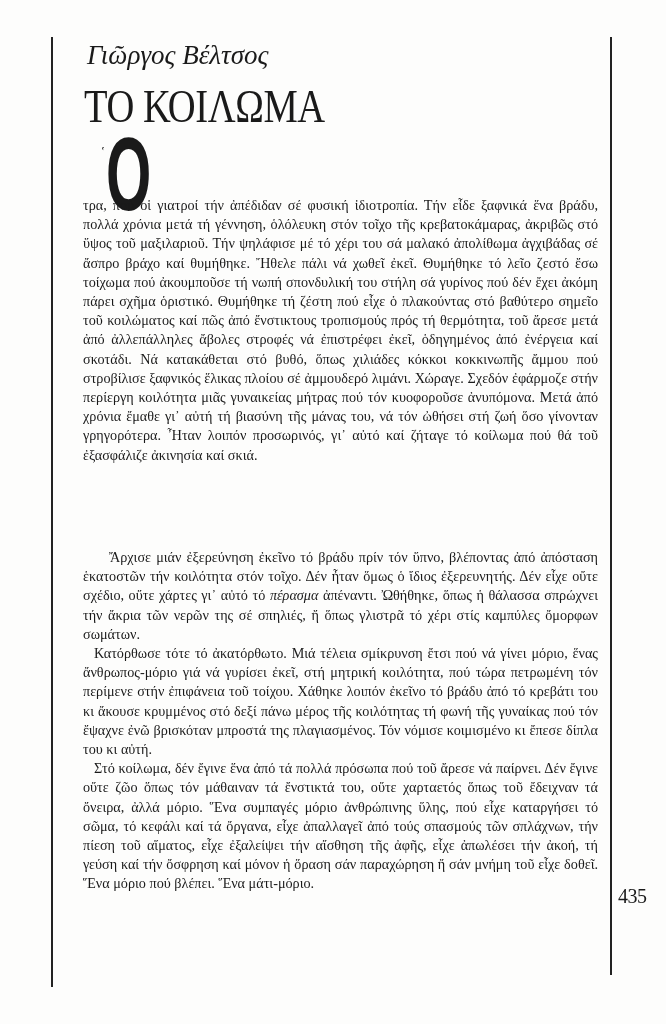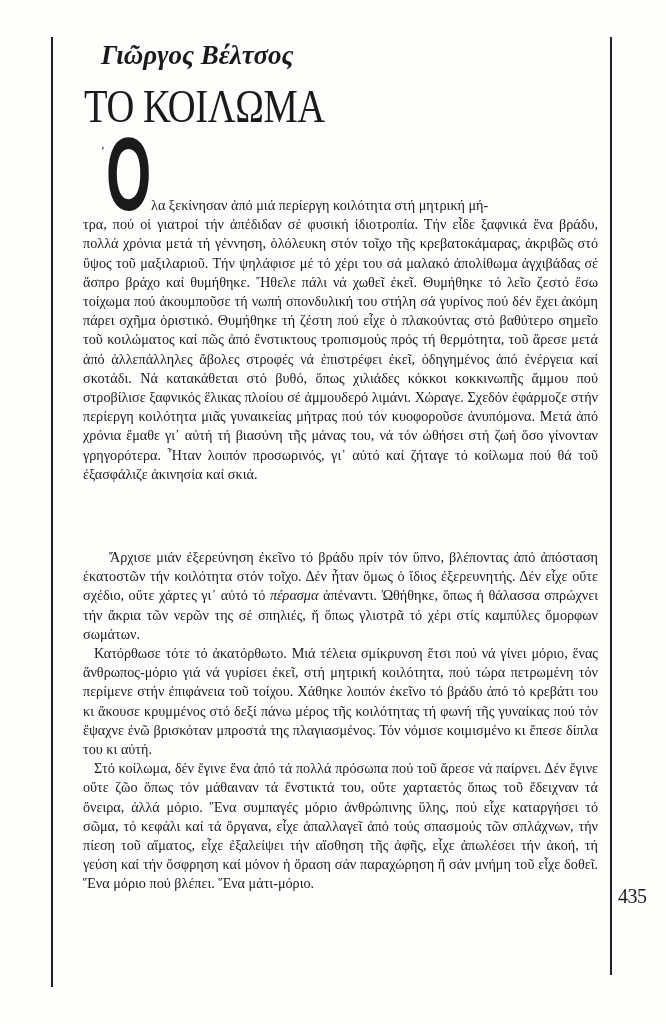--- a/index.html
+++ b/index.html
@@ -3,21 +3,21 @@
 <meta charset="utf-8">
 <style>
   html, body { margin: 0; padding: 0; }
   body {
     width: 666px; height: 1024px; background: #fdfdfc; position: relative; overflow: hidden;
     font-family: "Liberation Serif", "DejaVu Serif", serif; color: #1a1a1a;
   }
   .rule-left { position: absolute; left: 51px; top: 37px; width: 2px; height: 950px; background: #222; }
   .rule-right { position: absolute; left: 610px; top: 37px; width: 2px; height: 938px; background: #222; }
   .page-number { position: absolute; left: 618px; top: 885px; font-size: 20px; letter-spacing: -0.5px; }
-  .author { position: absolute; left: 101px; top: 40px; font-size: 27px; font-style: italic; font-weight: bold; }
+  .author { position: absolute; left: 87px; top: 40px; font-size: 27px; font-style: italic; }
   .title { position: absolute; left: 84px; top: 79px; font-size: 47px; letter-spacing: -0.5px; transform: scaleX(0.82); transform-origin: left top; }
   .dropcap-mark { position: absolute; left: 100px; top: 143px; font-size: 13px; font-style: italic; }
   .dropcap { position: absolute; left: 106px; top: 122px; font-size: 104px; font-family: "Liberation Sans", sans-serif; font-weight: 700; transform: scaleX(0.56); transform-origin: left top; line-height: 1; }
   .text {
     position: absolute; left: 83px; width: 515px; font-size: 14.2px; line-height: 19.2px;
     text-align: justify;
   }
   .text p { margin: 0; }
   .p1 { top: 196px; }
   .p1 .first { padding-left: 68px; display: block; }
@@ -33,21 +33,20 @@
 <div class="rule-right"></div>
 <div class="page-number">435</div>
 
 <div class="author">Γιῶργος Βέλτσος</div>
 <div class="title">ΤΟ ΚΟΙΛΩΜΑ</div>
 
 <div class="dropcap-mark">ʽ</div>
 <div class="dropcap">Ο</div>
 
 <div class="text p1">
-  <span class="first">λα ξεκίνησαν ἀπό μιά περίεργη κοιλότητα στή μητρική μή-</span>
   <span>τρα, πού οἱ γιατροί τήν ἀπέδιδαν σέ φυσική ἰδιοτροπία. Τήν εἶδε ξαφνικά ἕνα βράδυ, πολλά χρόνια μετά τή γέννηση, ὁλόλευκη στόν τοῖχο τῆς κρεβατοκάμαρας, ἀκριβῶς στό ὕψος τοῦ μαξιλαριοῦ. Τήν ψηλάφισε μέ τό χέρι του σά μαλακό ἀπολίθωμα ἀγχιβάδας σέ ἄσπρο βράχο καί θυμήθηκε. Ἤθελε πάλι νά χωθεῖ ἐκεῖ. Θυμήθηκε τό λεῖο ζεστό ἔσω τοίχωμα πού ἀκουμποῦσε τή νωπή σπονδυλική του στήλη σά γυρίνος πού δέν ἔχει ἀκόμη πάρει σχῆμα ὁριστικό. Θυμήθηκε τή ζέστη πού εἶχε ὁ πλακούντας στό βαθύτερο σημεῖο τοῦ κοιλώματος καί πῶς ἀπό ἔνστικτους τροπισμούς πρός τή θερμότητα, τοῦ ἄρεσε μετά ἀπό ἀλλεπάλληλες ἄβολες στροφές νά ἐπιστρέφει ἐκεῖ, ὁδηγημένος ἀπό ἐνέργεια καί σκοτάδι. Νά κατακάθεται στό βυθό, ὅπως χιλιάδες κόκκοι κοκκινωπῆς ἄμμου πού στροβίλισε ξαφνικός ἕλικας πλοίου σέ ἀμμουδερό λιμάνι. Χώραγε. Σχεδόν ἐφάρμοζε στήν περίεργη κοιλότητα μιᾶς γυναικείας μήτρας πού τόν κυοφοροῦσε ἀνυπόμονα. Μετά ἀπό χρόνια ἔμαθε γι᾽ αὐτή τή βιασύνη τῆς μάνας του, νά τόν ὠθήσει στή ζωή ὅσο γίνονταν γρηγορότερα. Ἦταν λοιπόν προσωρινός, γι᾽ αὐτό καί ζήταγε τό κοίλωμα πού θά τοῦ ἐξασφάλιζε ἀκινησία καί σκιά.</span>
 </div>
 
 <div class="text p2">
   <p class="indent-big"><span>Ἄρχισε μιάν ἐξερεύνηση ἐκεῖνο τό βράδυ πρίν τόν ὕπνο, βλέποντας ἀπό ἀπόσταση ἑκατοστῶν τήν κοιλότητα στόν τοῖχο. Δέν ἦταν ὅμως ὁ ἴδιος ἐξερευνητής. Δέν εἶχε οὔτε σχέδιο, οὔτε χάρτες γι᾽ αὐτό τό </span><em>πέρασμα</em><span> ἀπέναντι. Ὠθήθηκε, ὅπως ἡ θάλασσα σπρώχνει τήν ἄκρια τῶν νερῶν της σέ σπηλιές, ἤ ὅπως γλιστρᾶ τό χέρι στίς καμπύλες ὄμορφων σωμάτων.</span></p>
   <p class="indent">Κατόρθωσε τότε τό ἀκατόρθωτο. Μιά τέλεια σμίκρυνση ἔτσι πού νά γίνει μόριο, ἕνας ἄνθρωπος-μόριο γιά νά γυρίσει ἐκεῖ, στή μητρική κοιλότητα, πού τώρα πετρωμένη τόν περίμενε στήν ἐπιφάνεια τοῦ τοίχου. Χάθηκε λοιπόν ἐκεῖνο τό βράδυ ἀπό τό κρεβάτι του κι ἄκουσε κρυμμένος στό δεξί πάνω μέρος τῆς κοιλότητας τή φωνή τῆς γυναίκας πού τόν ἔψαχνε ἐνῶ βρισκόταν μπροστά της πλαγιασμένος. Τόν νόμισε κοιμισμένο κι ἔπεσε δίπλα του κι αὐτή.</p>
   <p class="indent">Στό κοίλωμα, δέν ἔγινε ἕνα ἀπό τά πολλά πρόσωπα πού τοῦ ἄρεσε νά παίρνει. Δέν ἔγινε οὔτε ζῶο ὅπως τόν μάθαιναν τά ἔνστικτά του, οὔτε χαρταετός ὅπως τοῦ ἔδειχναν τά ὄνειρα, ἀλλά μόριο. Ἕνα συμπαγές μόριο ἀνθρώπινης ὕλης, πού εἶχε καταργήσει τό σῶμα, τό κεφάλι καί τά ὄργανα, εἶχε ἀπαλλαγεῖ ἀπό τούς σπασμούς τῶν σπλάχνων, τήν πίεση τοῦ αἵματος, εἶχε ἐξαλείψει τήν αἴσθηση τῆς ἀφῆς, εἶχε ἀπωλέσει τήν ἀκοή, τή γεύση καί τήν ὄσφρηση καί μόνον ἡ ὅραση σάν παραχώρηση ἤ σάν μνήμη τοῦ εἶχε δοθεῖ. Ἕνα μόριο πού βλέπει. Ἕνα μάτι-μόριο.</p>
 </div>
 
 </body></html>

